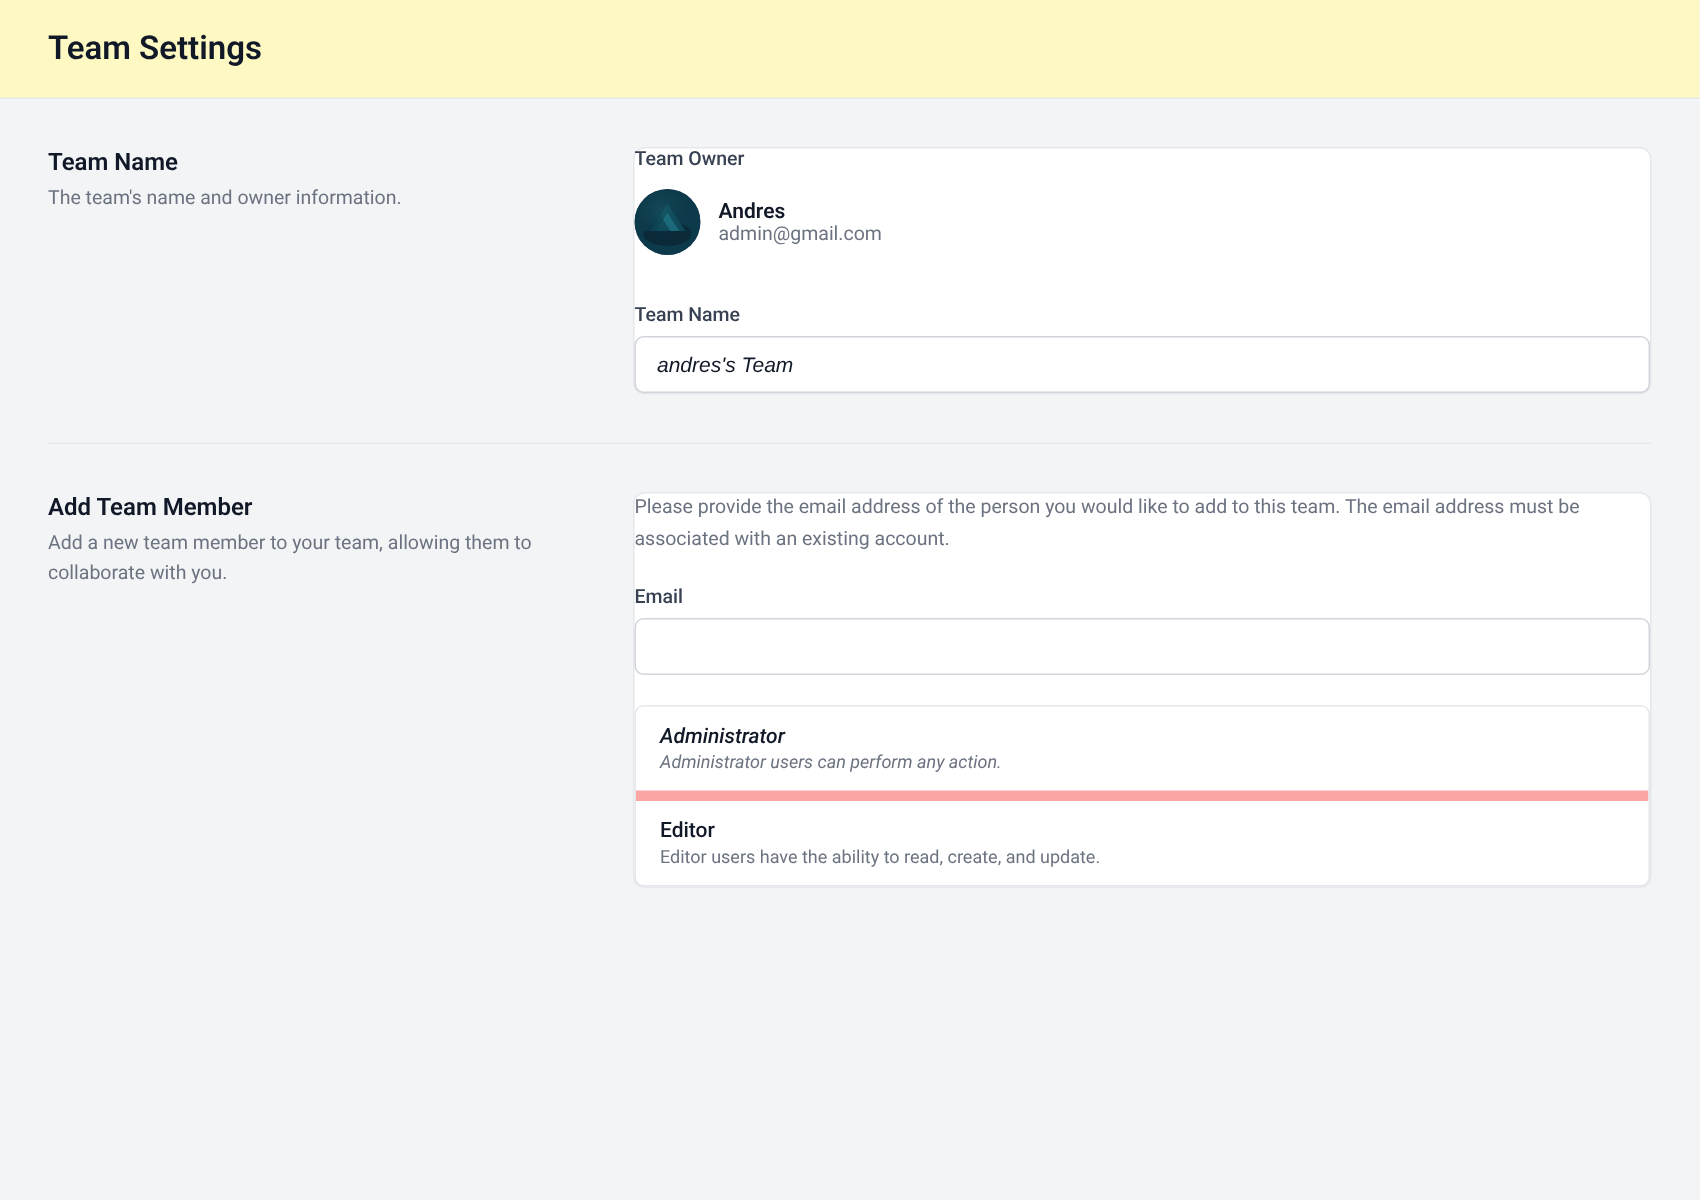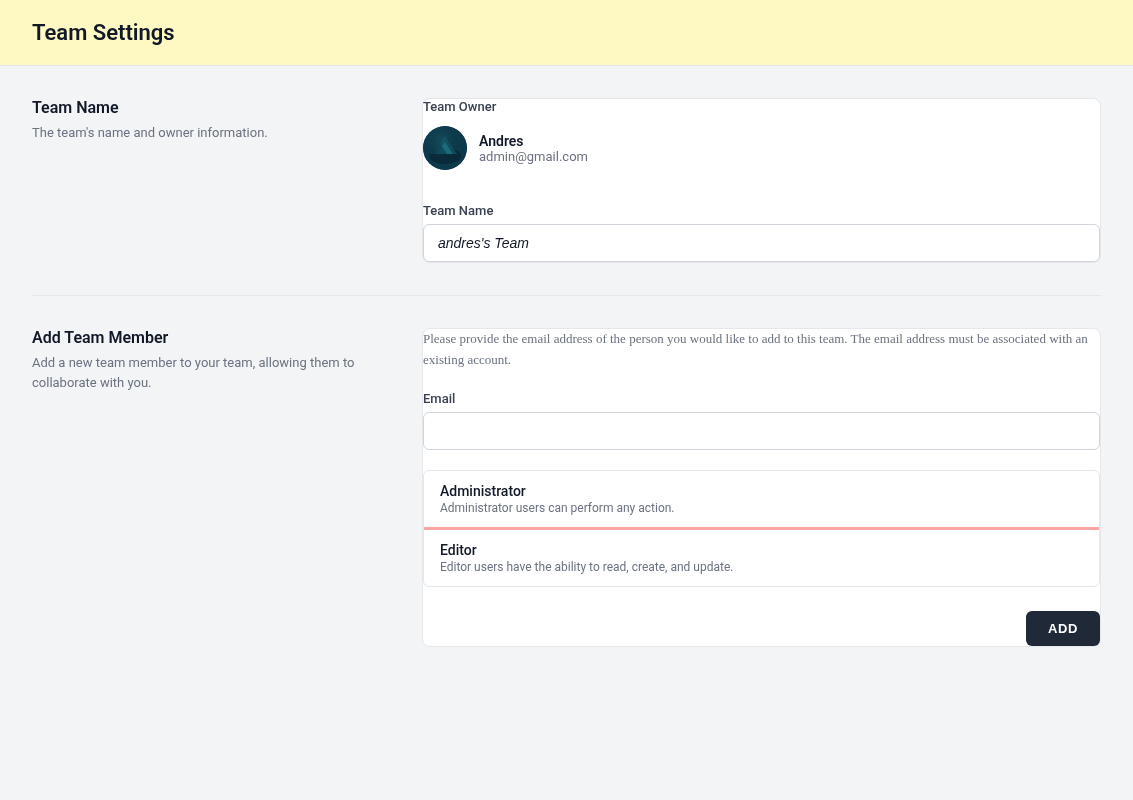--- a/index.html
+++ b/index.html
@@ -144,36 +144,36 @@
       letter-spacing: 0.05em;
       cursor: pointer;
       text-transform: uppercase;
     }
 
     .hint-text {
       font-size: 13px;
       color: #6b7280;
       line-height: 1.6;
       margin-bottom: 20px;
-      font-family: Liberation Serif, serif;
     }
 
     .role-list {
       border: 1px solid #e5e7eb;
       border-radius: 6px;
       overflow: hidden;
     }
 
     .role-item {
       padding: 12px 16px;
       cursor: pointer;
     }
 
     .role-item:not(:last-child) {
-      border-bottom: 3px solid #fca5a5;
+      border-bottom: 7px solid #fca5a5;
+      font-style: italic;
     }
 
     .role-name {
       font-size: 14px;
       font-weight: 500;
       color: #111827;
       margin-bottom: 2px;
     }
 
     .role-desc {
@@ -244,19 +244,16 @@
       <div class="role-list">
         <div class="role-item">
           <div class="role-name">Administrator</div>
           <div class="role-desc">Administrator users can perform any action.</div>
         </div>
         <div class="role-item">
           <div class="role-name">Editor</div>
           <div class="role-desc">Editor users have the ability to read, create, and update.</div>
         </div>
       </div>
-      <div class="card-footer">
-        <button class="btn-primary">ADD</button>
-      </div>
     </div>
   </div>
 
 </div>
 
 </body></html>

